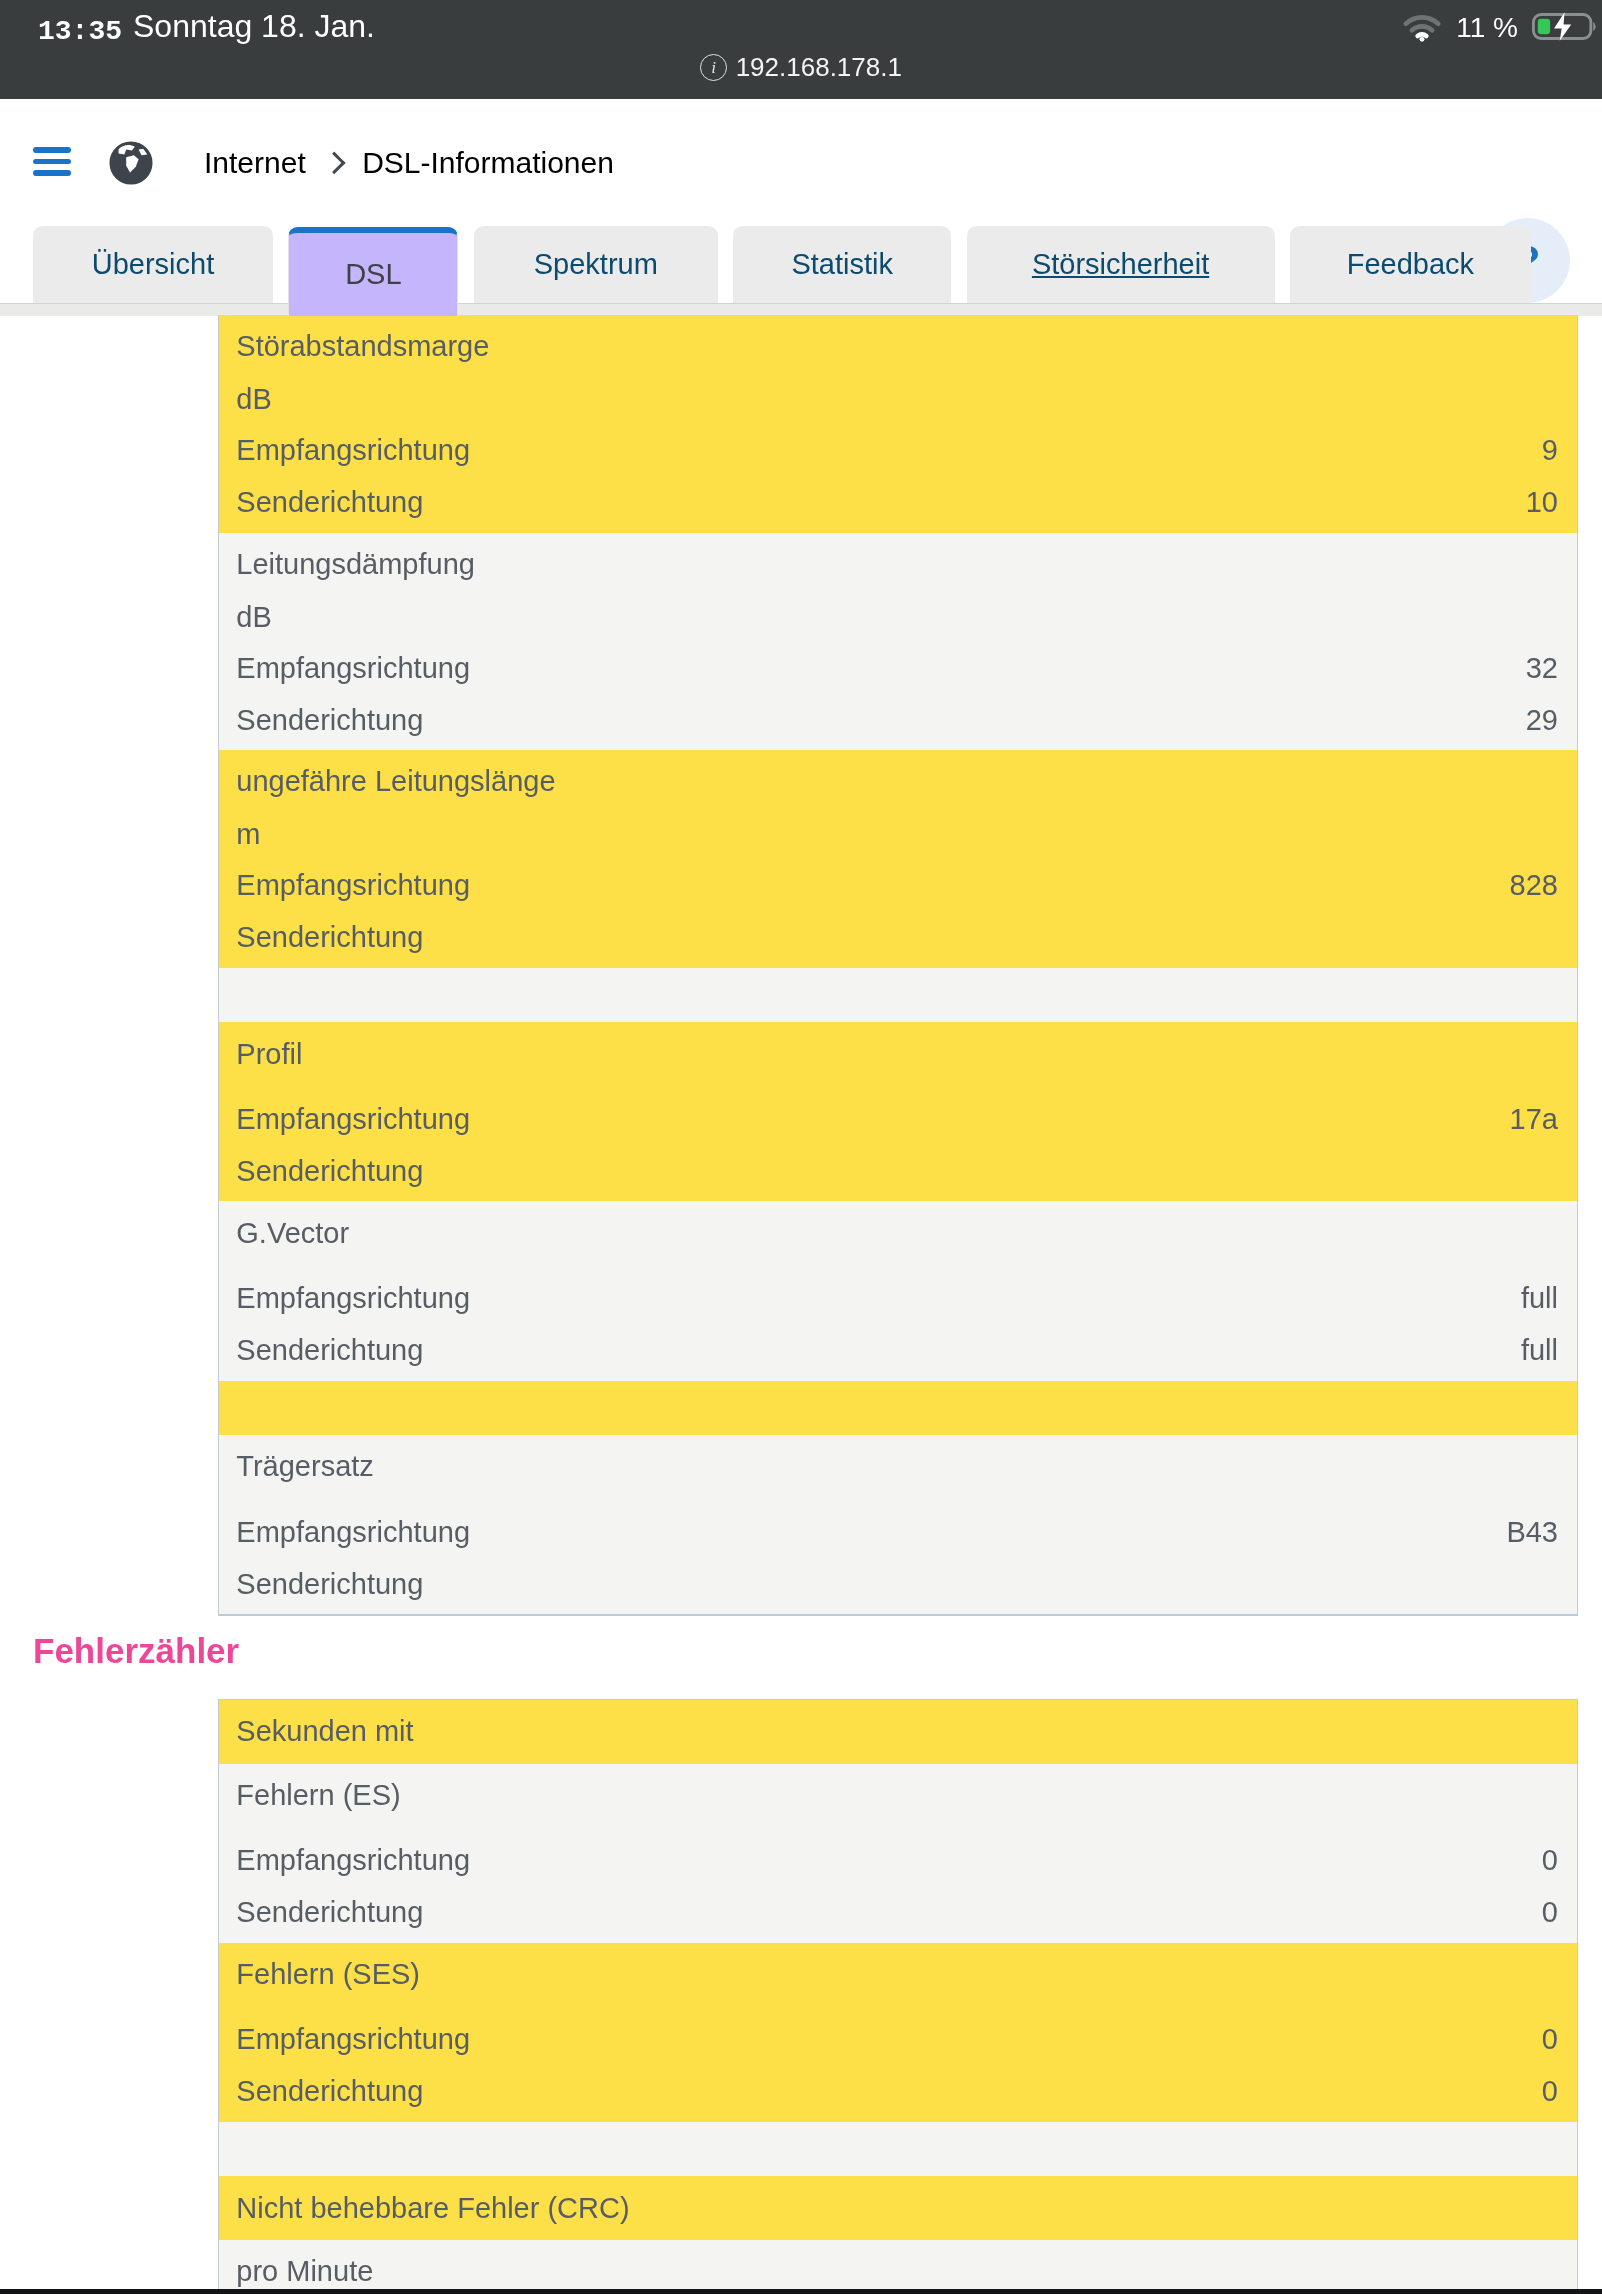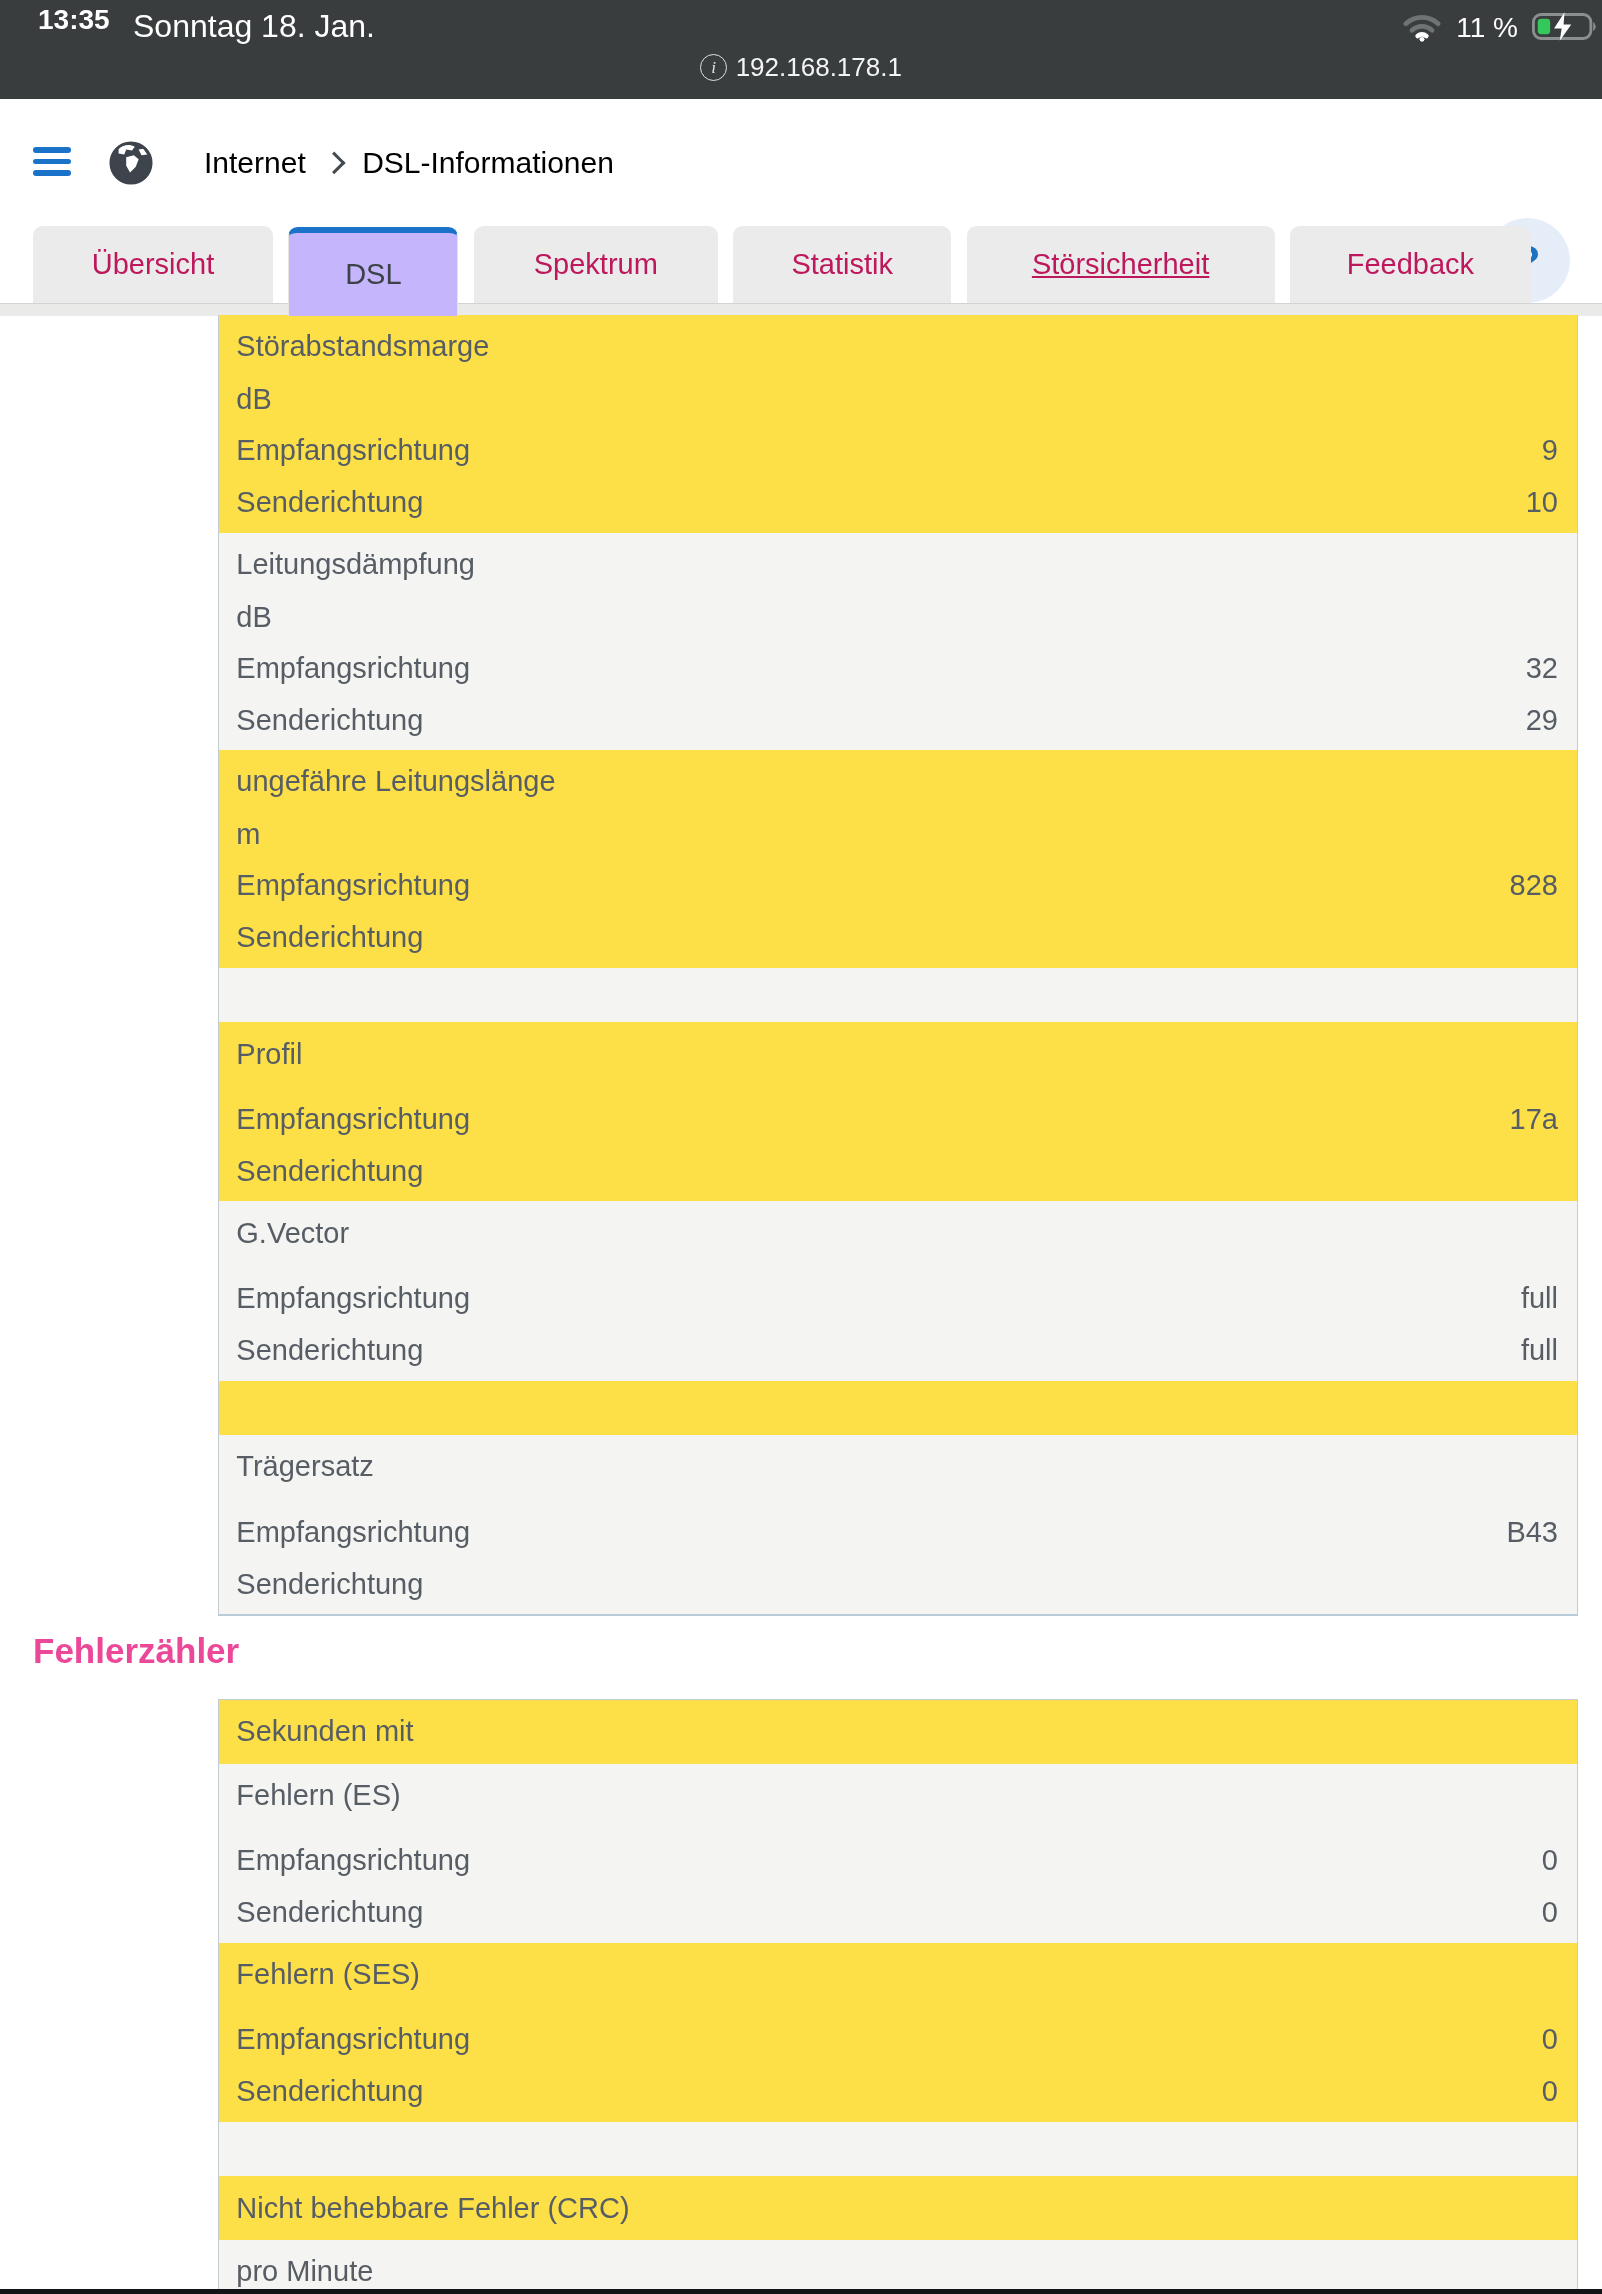--- a/index.html
+++ b/index.html
@@ -2,37 +2,37 @@
 <html><head>
 <meta charset="utf-8">
 <style>
   html,body{margin:0;padding:0;background:#888;}
   .page{
     position:relative;width:1602px;height:2294px;background:#ffffff;
     font-family:"Liberation Sans", sans-serif;overflow:hidden;margin:0 auto;
   }
   
   .status-bar{position:absolute;top:0;left:0;width:100%;height:99px;background:#393d3d;color:#fff;}
-  .sb-time{position:absolute;left:38px;top:4px;font-size:28px;font-weight:700;}
+  .sb-time{position:absolute;left:38px;top:16px;font-size:28px;font-weight:700;font-family:Liberation Mono, monospace;}
   .sb-date{position:absolute;left:133px;top:7.7px;font-size:32px;font-weight:400;}
   .sb-right{position:absolute;right:3px;top:9.6px;display:flex;align-items:center;gap:14px;}
   .sb-batt-label{font-size:28px;}
   .sb-url{position:absolute;left:0;top:52px;width:100%;display:flex;justify-content:center;align-items:center;gap:8.6px;font-size:26px;color:#f3f4f4;}
   .info-circle{display:inline-flex;justify-content:center;align-items:center;width:25px;height:25px;border:1.9px solid #dfe1e1;border-radius:50%;font-size:17.3px;font-family:"Liberation Serif",serif;font-style:italic;color:#dfe1e1;}
   
   .app-header{position:absolute;top:99px;left:0;width:100%;height:127px;background:#fff;}
   .hamburger{position:absolute;left:33px;top:48px;width:38px;height:29px;display:flex;flex-direction:column;justify-content:space-between;cursor:pointer;}
   .hamburger span{display:block;height:5.8px;border-radius:2.9px;background:#1a73c9;}
   .globe{position:absolute;left:109px;top:42px;}
   .breadcrumb{position:absolute;left:204px;top:0;height:127px;display:flex;align-items:center;gap:20px;font-size:30px;color:#000000;}
   .crumb-chevron{width:13.4px;height:13.4px;border-top:3.8px solid #434a50;border-right:3.8px solid #434a50;transform:rotate(45deg);margin-top:1.9px;}
   .help-btn{position:absolute;right:32px;top:119px;width:85px;height:85px;border-radius:50%;background:#e4edf8;color:#1e70c0;font-size:42px;font-weight:700;display:flex;align-items:center;justify-content:center;cursor:pointer;}
   
   .tab-bar{position:absolute;top:226px;left:0;width:100%;height:77px;padding-left:33px;display:flex;gap:15.4px;align-items:flex-end;box-sizing:border-box;}
-  .tab{height:77px;background:#ebebeb;border-radius:9.6px 9.6px 0 0;display:flex;align-items:center;justify-content:center;font-size:29px;color:#be185d;cursor:pointer;box-sizing:border-box;}
+  .tab{height:77px;background:#ebebeb;border-radius:9.6px 9.6px 0 0;display:flex;align-items:center;justify-content:center;font-size:29px;color:#0c4a6e;cursor:pointer;box-sizing:border-box;}
   .tab:nth-child(1){width:240px;}
   .tab:nth-child(2){width:170px;}
   .tab:nth-child(3){width:244px;}
   .tab:nth-child(4){width:218px;}
   .tab:nth-child(5){width:308px;text-decoration:underline;}
   .tab:nth-child(6){width:241px;}
   .tab.active{background:#c4b5fd;border-top:6.7px solid #1a73c9;border-left:1px solid #e3e3e3;border-right:1px solid #e3e3e3;height:89px;margin-bottom:-12.5px;position:relative;z-index:3;color:#3d4247;}
   .tab-strip{position:absolute;top:303px;left:0;width:100%;height:12.5px;background:#eaeae9;border-top:1px solid #d2d4d4;box-sizing:border-box;}
   
   .data-table{position:absolute;left:218px;width:1360px;background:#fde047;border-left:1px solid #c3ccd2;border-right:1px solid #c3ccd2;box-sizing:border-box;}

